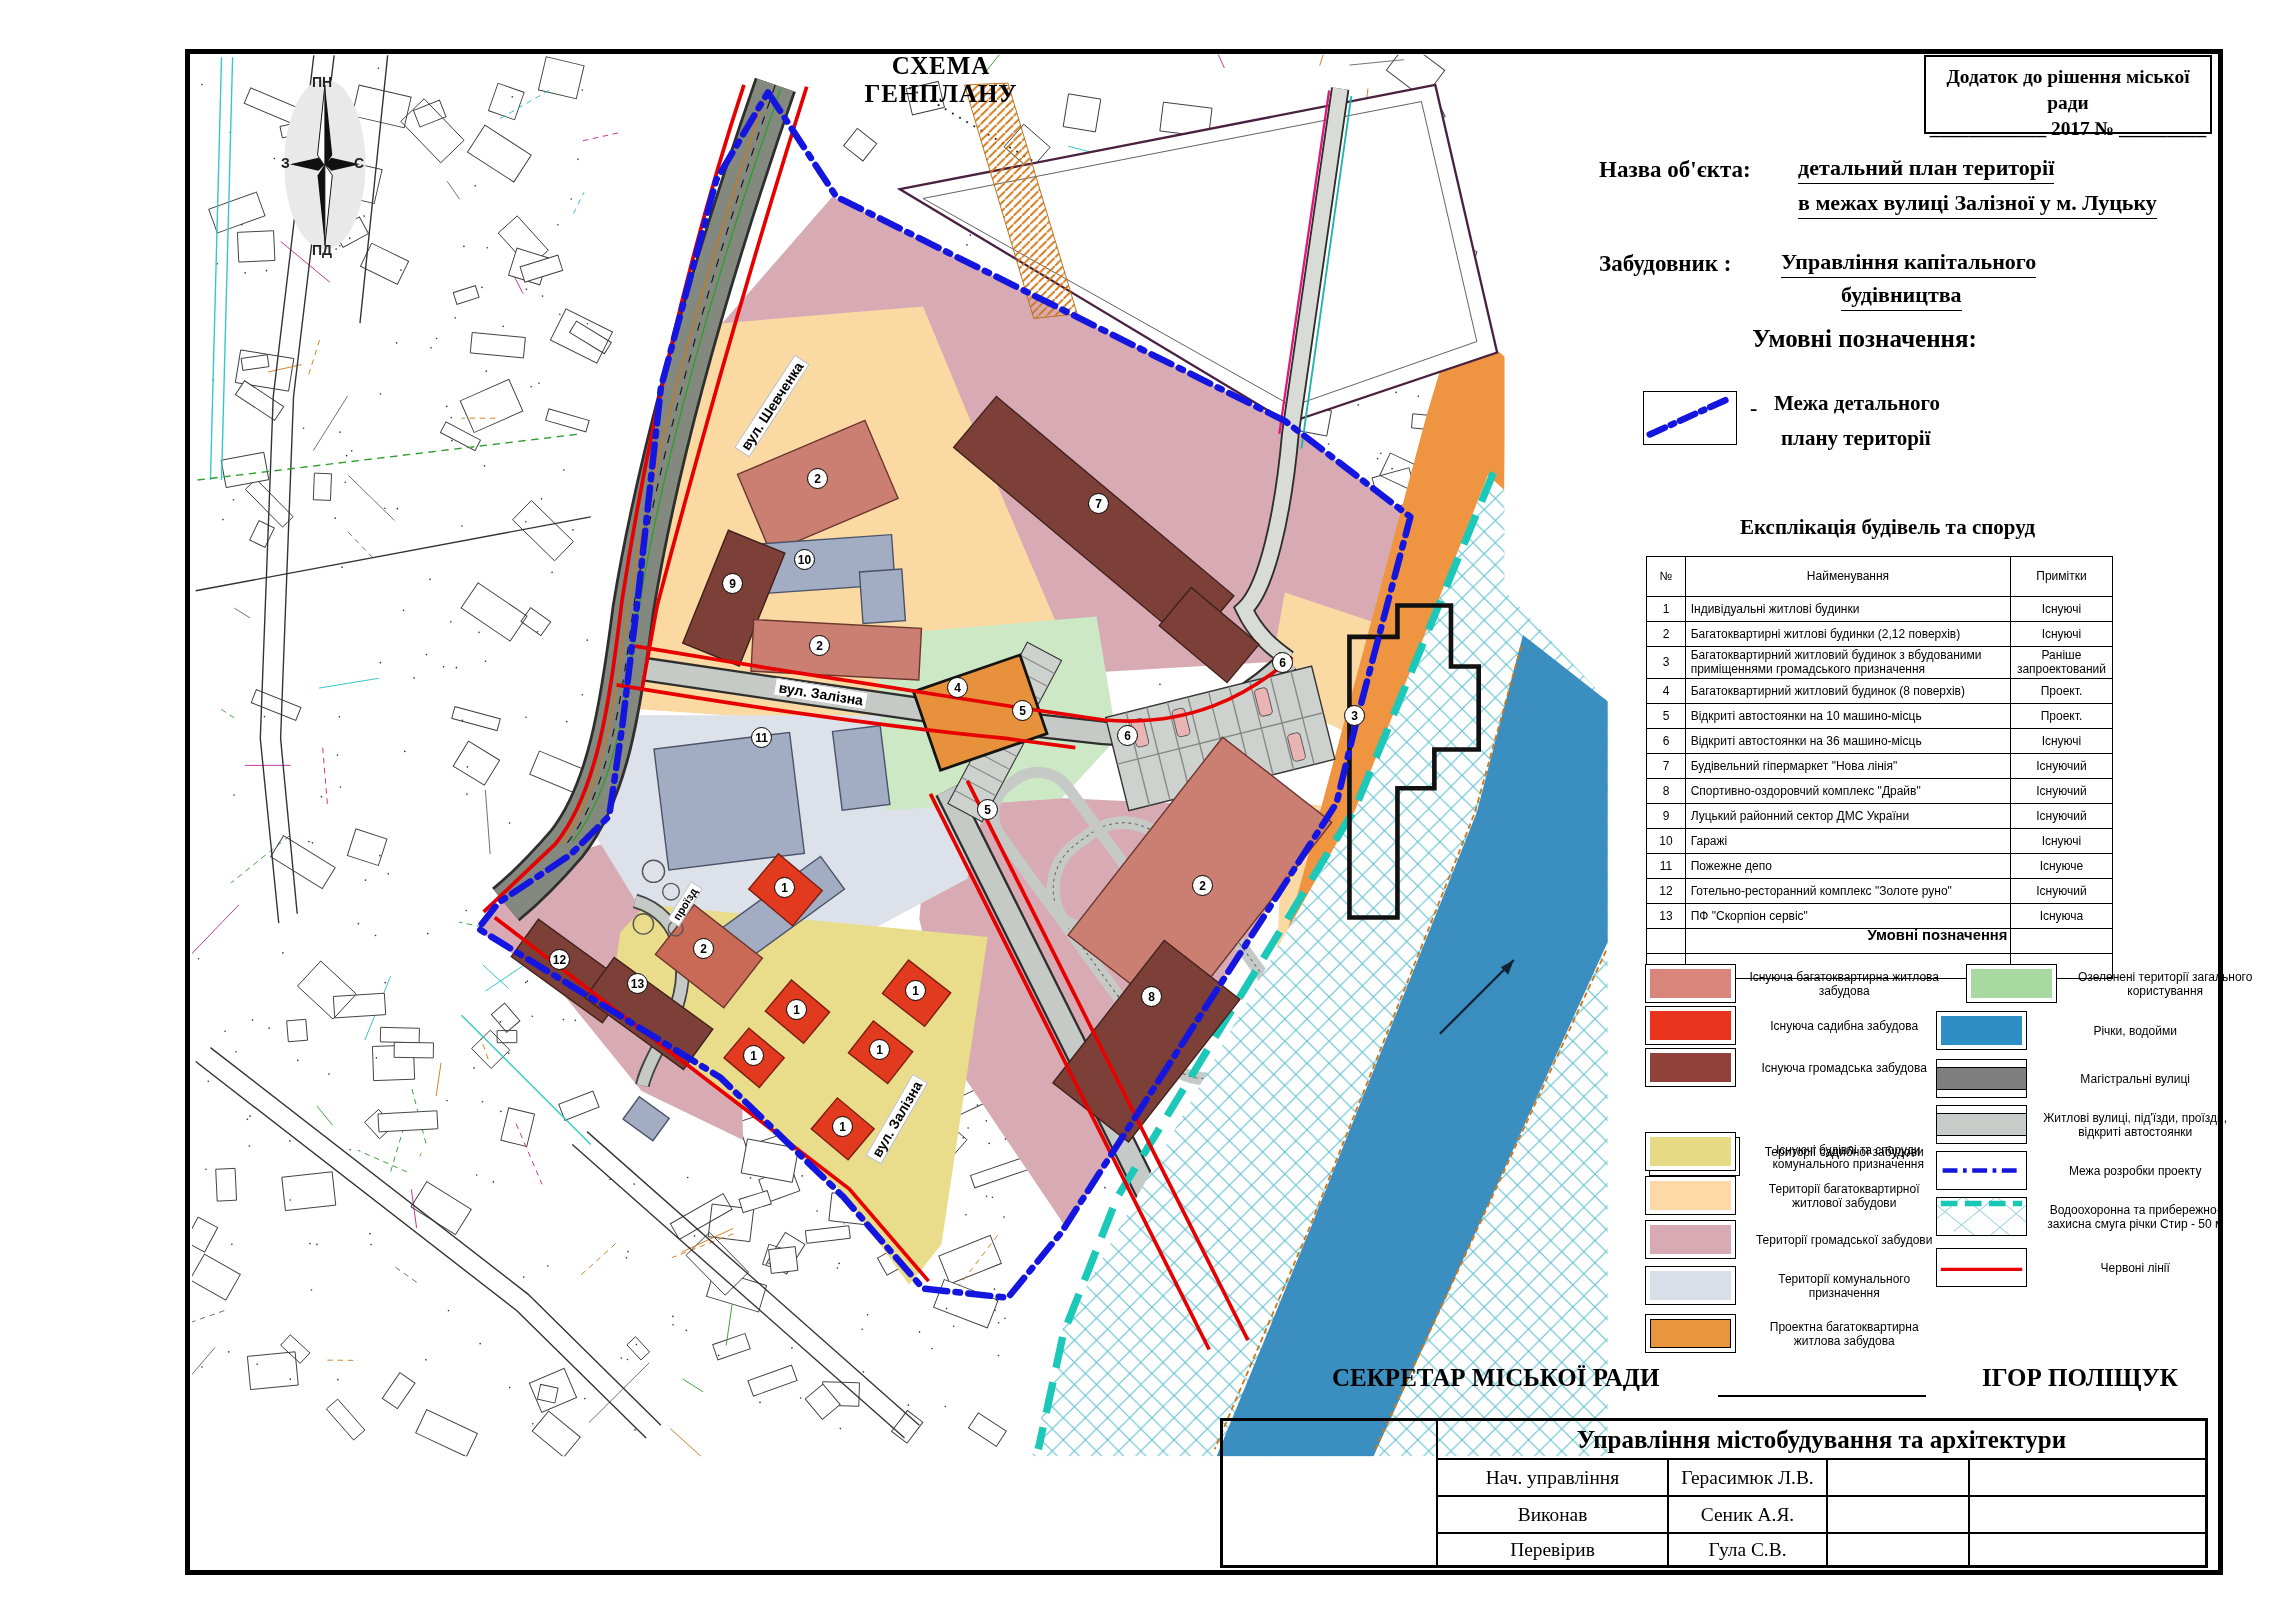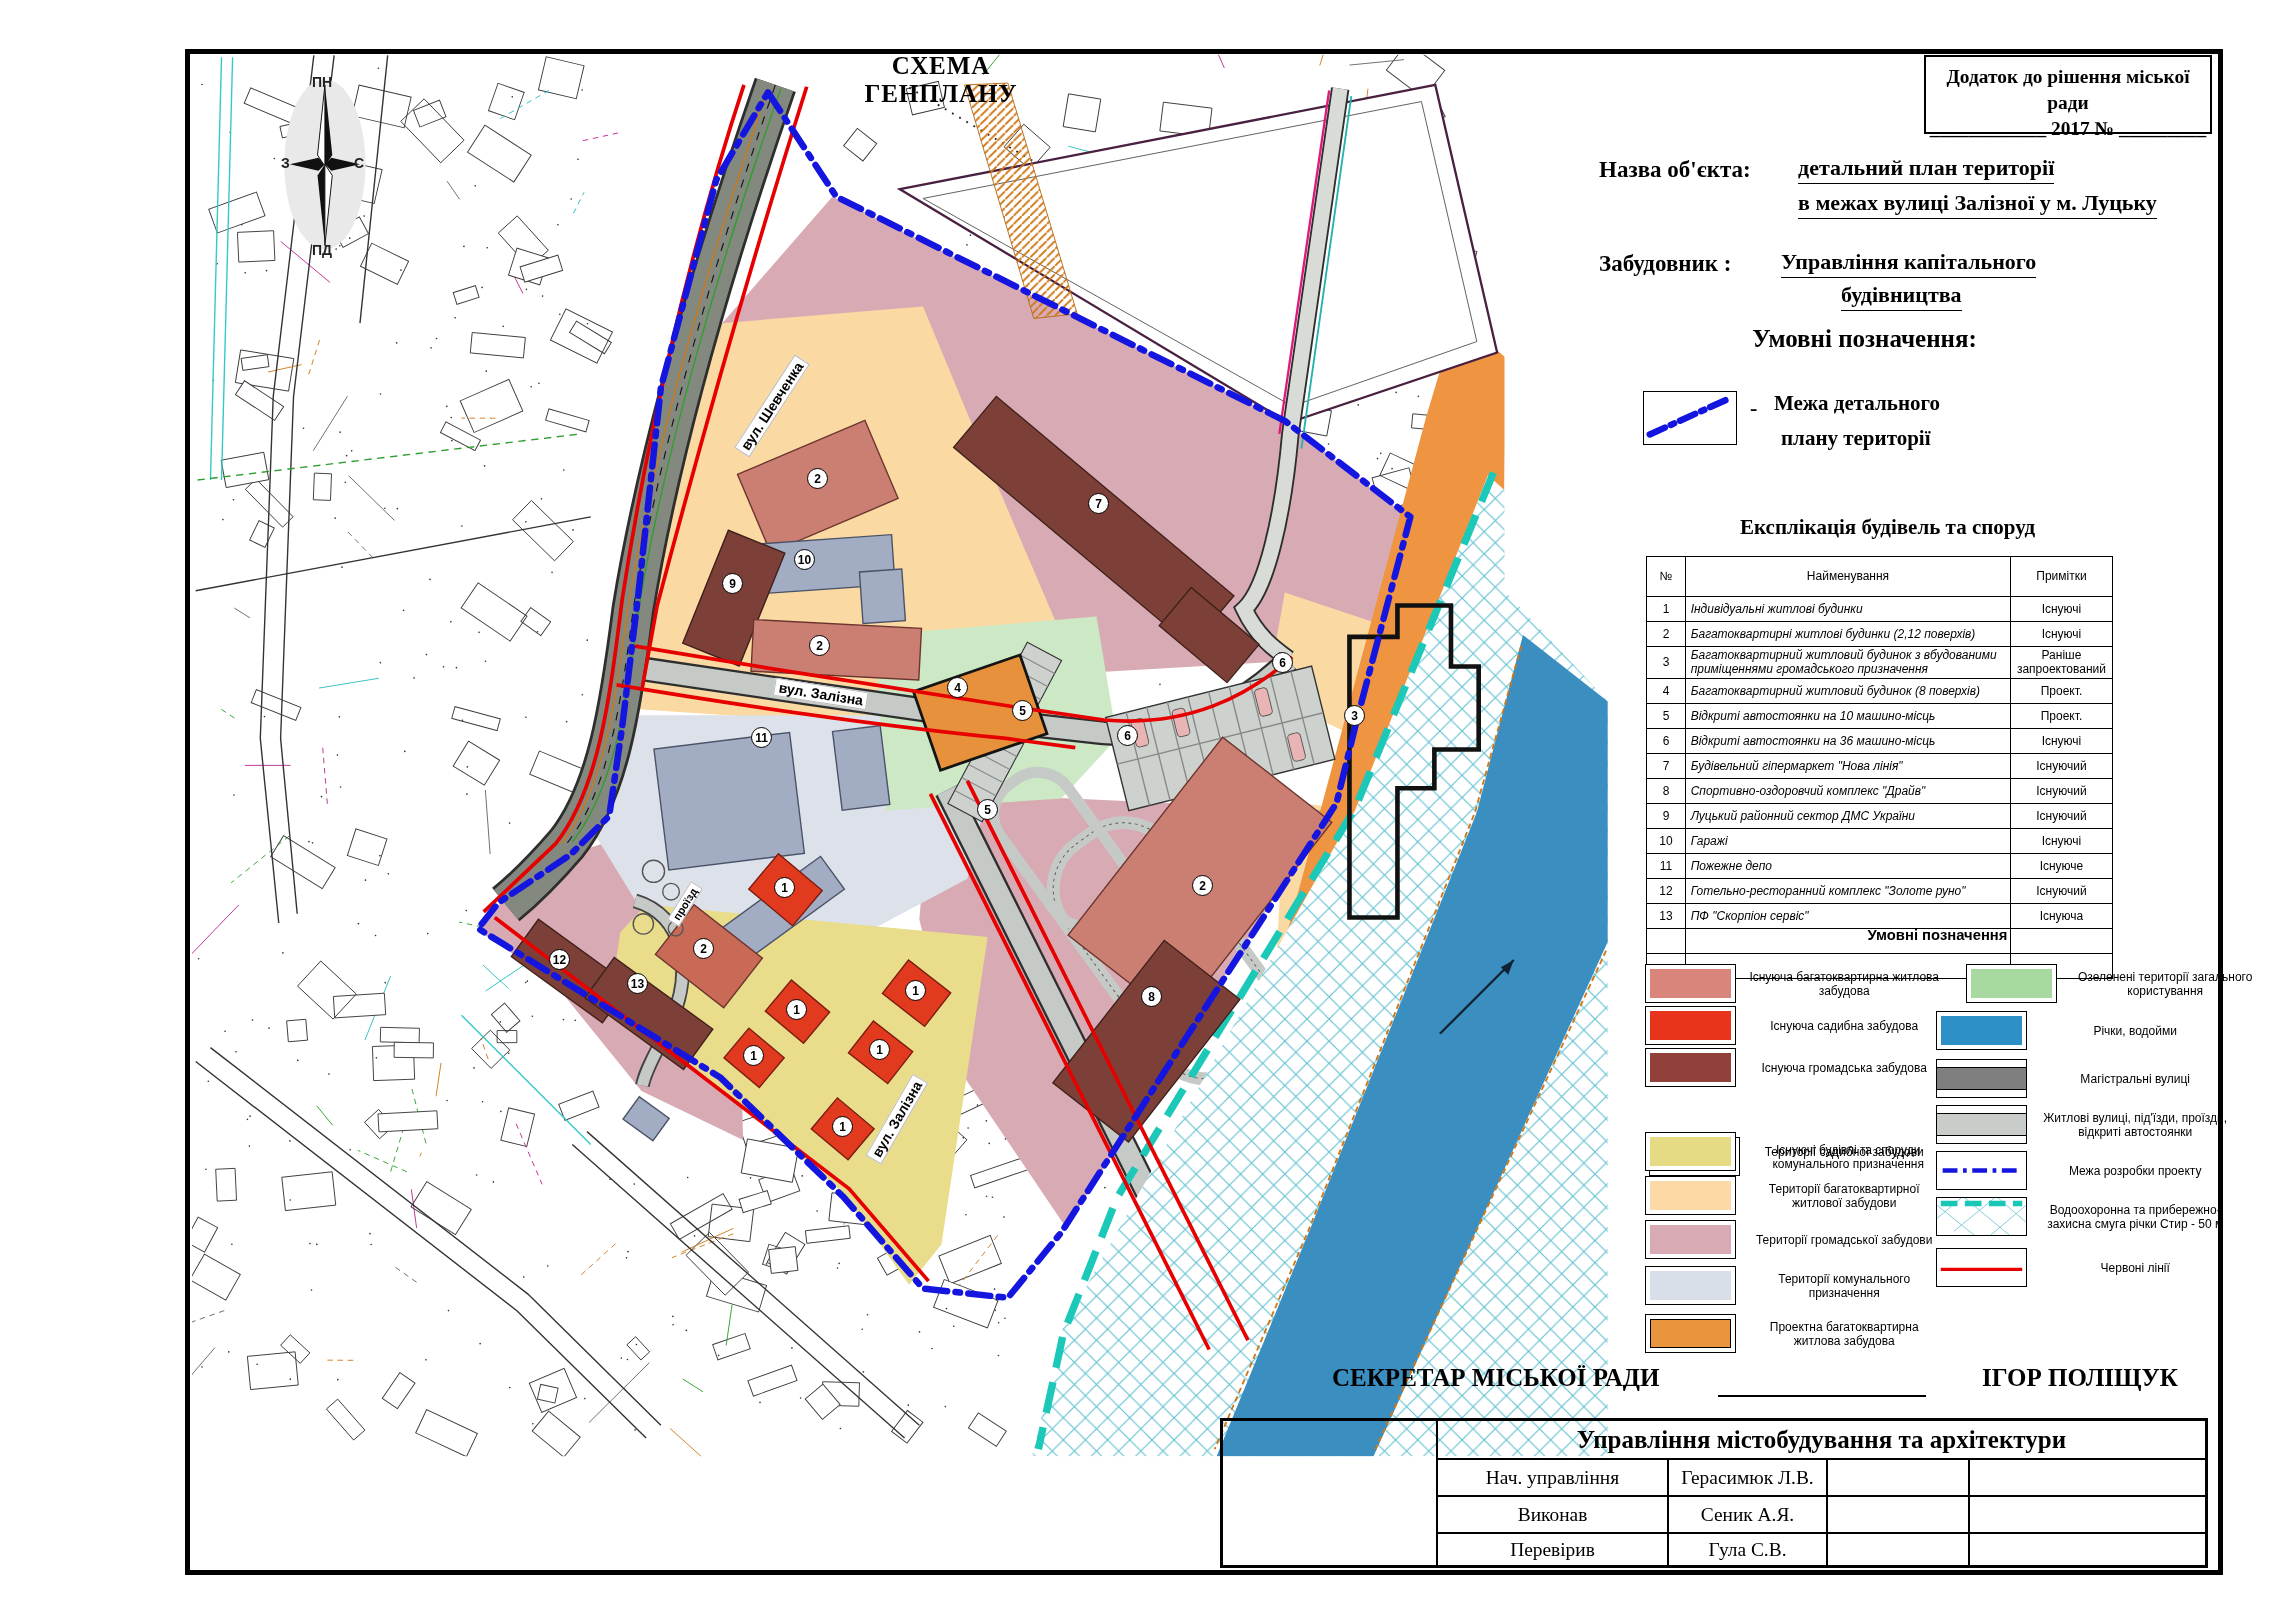--- a/index.html
+++ b/index.html
@@ -26,21 +26,21 @@
   .leg1-l2{left:1781px;top:426px;font:bold 21px "Liberation Serif",serif;}
   .expl-title{left:1689px;top:515px;width:397px;font:bold 21px "Liberation Serif",serif;text-align:center;}
   table.expl{position:absolute;left:1646px;top:556px;width:467px;border-collapse:collapse;
              font:12px "Liberation Sans",sans-serif;}
   table.expl th,table.expl td{border:0.9px solid #000;padding:1.8px 4.6px;}
   table.expl thead th{height:35px;font-weight:normal;text-align:center;}
   table.expl td.num{width:29.5px;text-align:center;border-right:1.8px solid #000;}
   table.expl td.note{width:92px;text-align:center;margin-top:28px;}
   table.expl{border:1.8px solid #000;}
   table.expl thead tr{border-bottom:1.8px solid #000;}
-  table.expl td.name{width:323px;font-style:italic;}
+  table.expl td.name{width:323px;}
   table.expl tr{height:25px;}
   .leg2-title{left:1790px;top:927px;width:295px;font:bold 14.8px "Liberation Sans",sans-serif;text-align:center;}
   .lg-row{position:absolute;display:flex;align-items:center;}
   .lg-swatch{width:89px;height:37px;border:0.9px solid #000;background:#fff;position:relative;flex:none;}
   .lg-swatch .inner{position:absolute;left:3.7px;top:3.7px;right:3.7px;bottom:3.7px;}
   .lg-swatch .band{position:absolute;left:0;right:0;top:7.4px;bottom:7.4px;border-top:1.4px solid #000;border-bottom:1.4px solid #000;}
   .lg-swatch svg{position:absolute;left:0;top:0;}
   .lg-label{font:12px "Liberation Sans",sans-serif;line-height:14px;text-align:center;margin-left:9.2px;width:198px;}
   .sig-sec{left:1332px;top:1364px;font:bold 25px "Liberation Serif",serif;}
   .sig-line{left:1718px;top:1364px;width:208px;height:31px;border-bottom:2.8px solid #000;}

